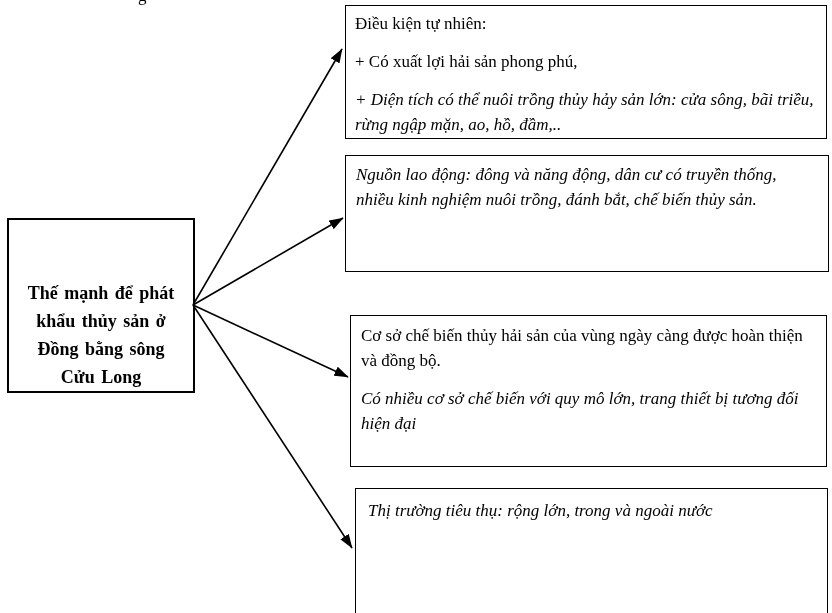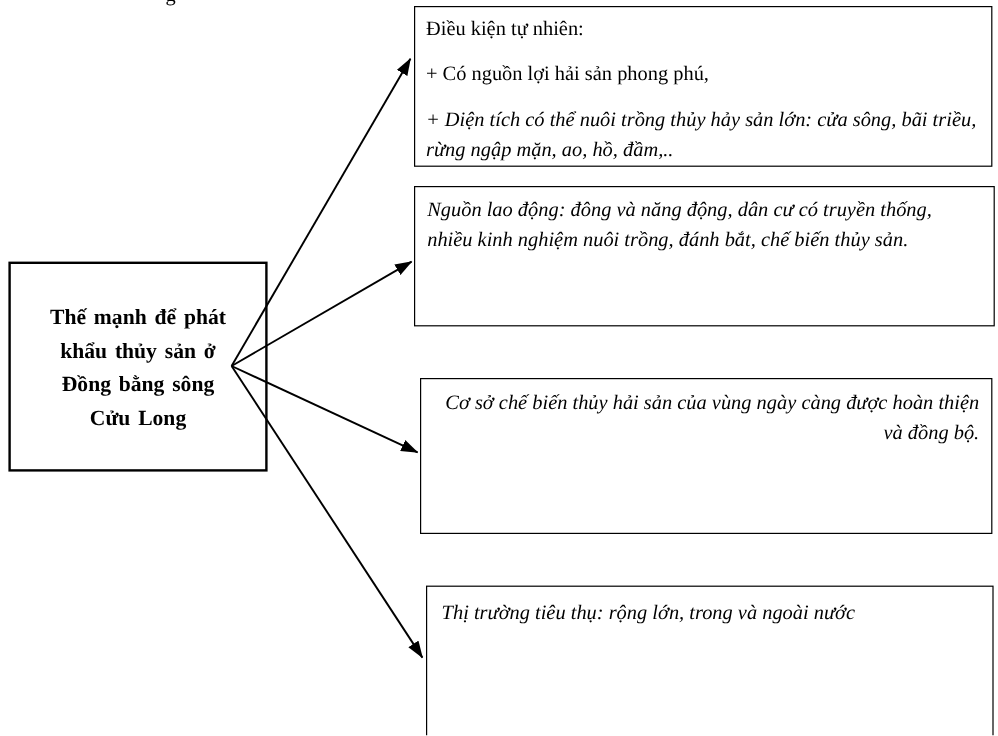--- a/index.html
+++ b/index.html
@@ -21,26 +21,26 @@
     left: 0;
     top: 0;
     width: 832px;
     height: 613px;
     pointer-events: none;
   }
   .center-box {
     position: absolute;
     left: 7px;
     top: 218px;
-    width: 216px;
+    width: 188px;
     height: 175px;
     border: 2px solid #000000;
     box-sizing: border-box;
     display: flex;
-    align-items: center;
+    align-items: flex-end;
     justify-content: center;
     text-align: center;
   }
   .center-box .title {
     font-weight: bold;
     font-size: 18px;
     line-height: 28px;
     word-spacing: 2px;
   }
   .node {
@@ -50,21 +50,21 @@
     font-size: 17px;
     line-height: 25px;
   }
   .node p {
     margin: 0 0 13px 0;
     white-space: pre-wrap;
   }
   .node p:last-child { margin-bottom: 0; font-style: italic; }
   .node-1 { left: 345px; top: 5px;   width: 482px; height: 134px; padding: 5px 10px 0 9px; }
   .node-2 { left: 345px; top: 155px; width: 484px; height: 117px; padding: 6px 10px 0 10px; }
-  .node-3 { left: 350px; top: 315px; width: 477px; height: 130px; padding: 7px 10px 0 10px; text-align: right; }
+  .node-3 { left: 350px; top: 315px; width: 477px; height: 152px; padding: 7px 10px 0 10px; }
   .node-4 { left: 355px; top: 488px; width: 473px; height: 143px; padding: 9px 10px 0 12px; }
   .clipped-glyph {
     position: absolute;
     left: 138px;
     top: -13px;
     font-size: 17px;
     line-height: 17px;
   }
 </style>
 </head>
@@ -90,29 +90,30 @@
     <div class="title">
       <div>Thế mạnh để phát</div>
       <div>khẩu thủy sản ở</div>
       <div>Đồng bằng sông</div>
       <div>Cửu Long</div>
     </div>
   </div>
 
   <div class="node node-1">
     <p>Điều kiện tự nhiên:</p>
-    <p>+ Có nguồn lợi hải sản phong phú,</p>
+    <p>+ Có xuất lợi hải sản phong phú,</p>
     <p>+ Diện tích có thể nuôi trồng thủy hảy sản lớn: cửa sông, bãi triều, rừng ngập mặn, ao, hồ, đầm,..</p>
   </div>
 
   <div class="node node-2">
     <p>Nguồn lao động: đông và năng động, dân cư có truyền thống, nhiều kinh nghiệm nuôi trồng, đánh bắt, chế biến thủy sản.</p>
   </div>
 
   <div class="node node-3">
     <p>Cơ sở chế biến thủy hải sản của vùng ngày càng được hoàn thiện và đồng bộ.</p>
+    <p>Có nhiều cơ sở chế biến với quy mô lớn, trang thiết bị tương đối hiện đại</p>
   </div>
 
   <div class="node node-4">
     <p>Thị trường tiêu thụ: rộng lớn, trong và ngoài nước</p>
   </div>
 
 </div>
 
 </body></html>

